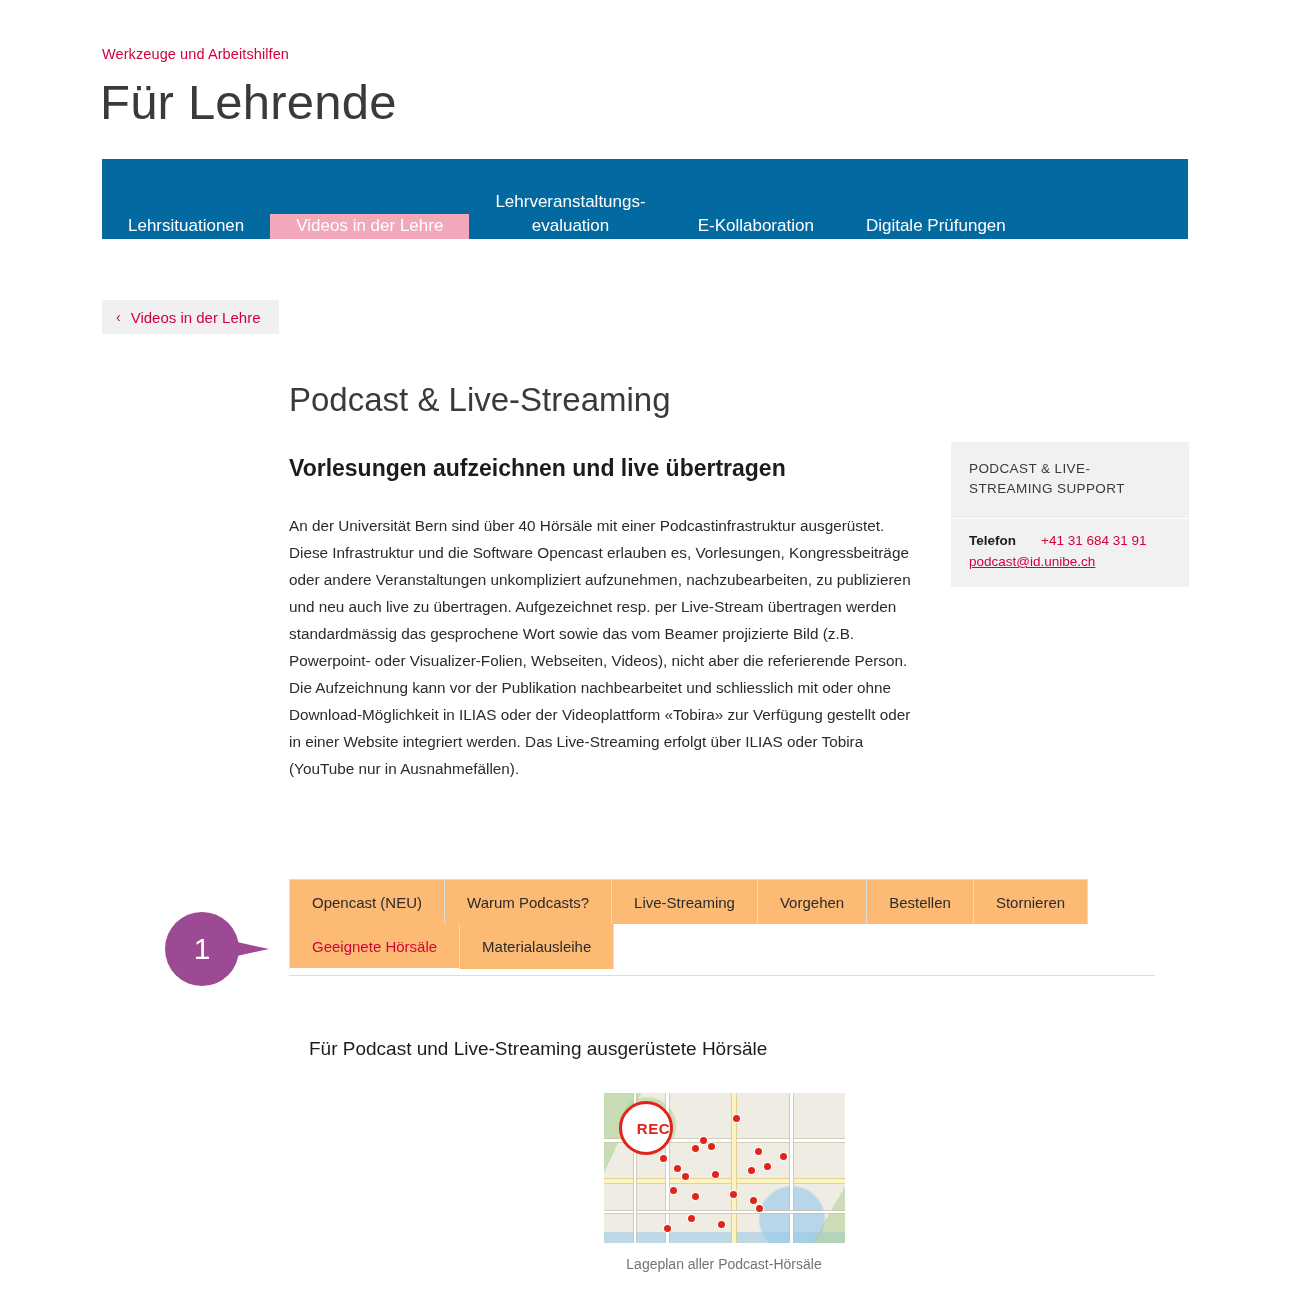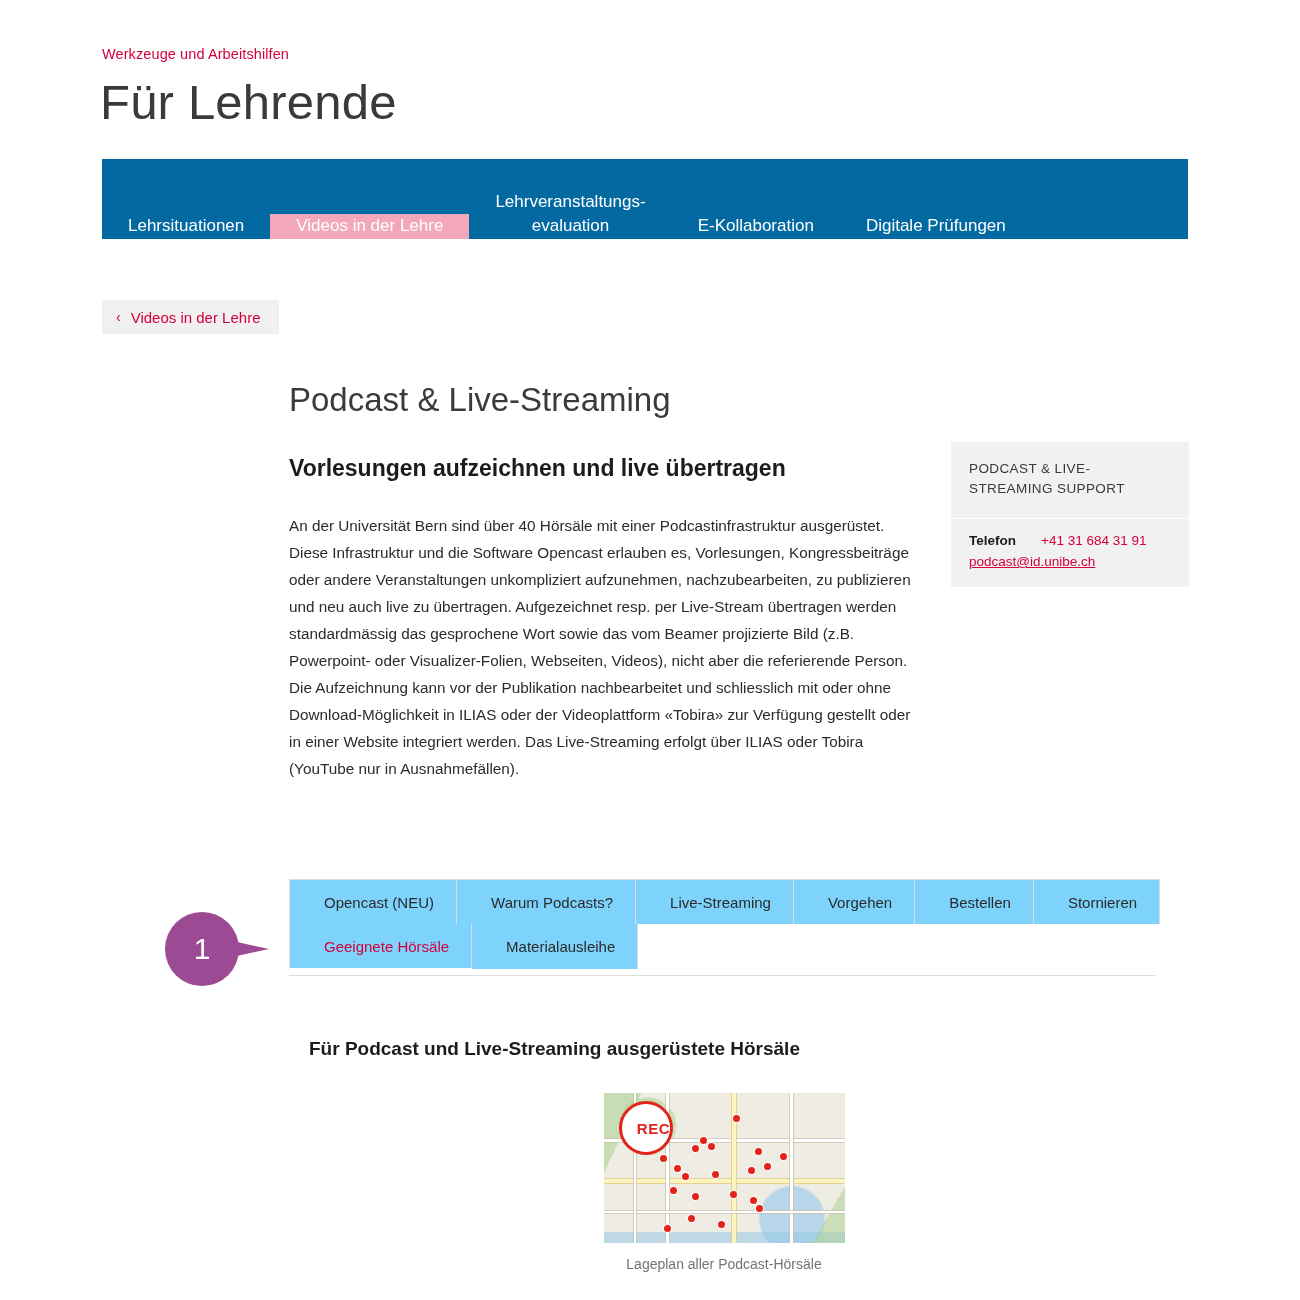--- a/index.html
+++ b/index.html
@@ -165,24 +165,24 @@
     left: 289px;
     top: 879px;
     width: 866px;
   }
   .tabrow {
     display: flex;
   }
   .tab {
     border: 1px solid #dcdcdc;
     border-bottom: none;
-    background: #7dd3fc;
+    background: #fdba74;
     font-size: 15px;
     color: #2b2b2b;
-    padding: 14px 22px 13px 34px;
+    padding: 14px 22px 13px 22px;
     box-sizing: border-box;
     cursor: pointer;
     margin-right: -1px;
     white-space: nowrap;
   }
   .tabrow.second .tab {
     border-top: none;
   }
   .tab.selected {
     color: #d4003c;
@@ -239,21 +239,21 @@
     border-bottom: 11px solid transparent;
     border-left: 50px solid #9c4a94;
   }
 
   
   .h3 {
     position: absolute;
     left: 309px;
     top: 1038px;
     font-size: 19px;
-    font-weight: bold;
+    font-weight: normal;
     color: #1c1c1c;
   }
 
   .mapwrap {
     position: absolute;
     left: 604px;
     top: 1093px;
     width: 241px;
     height: 150px;
     overflow: hidden;

